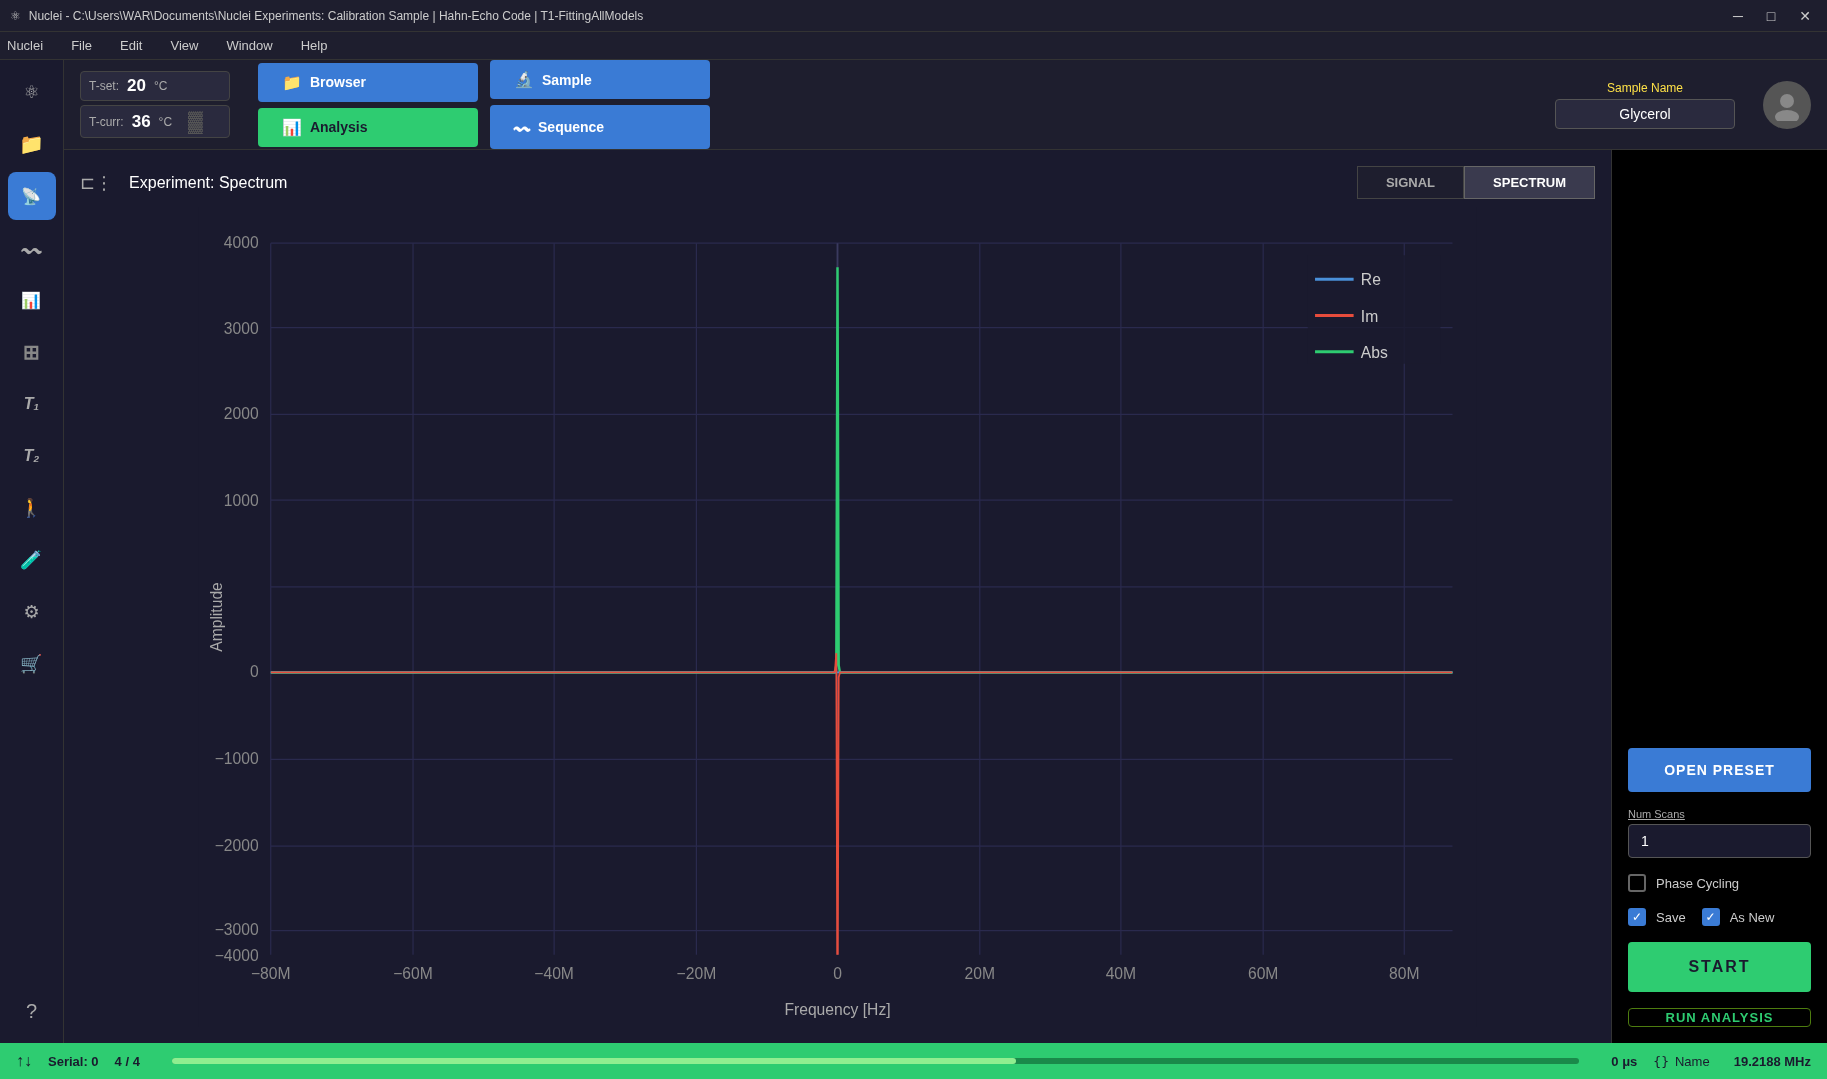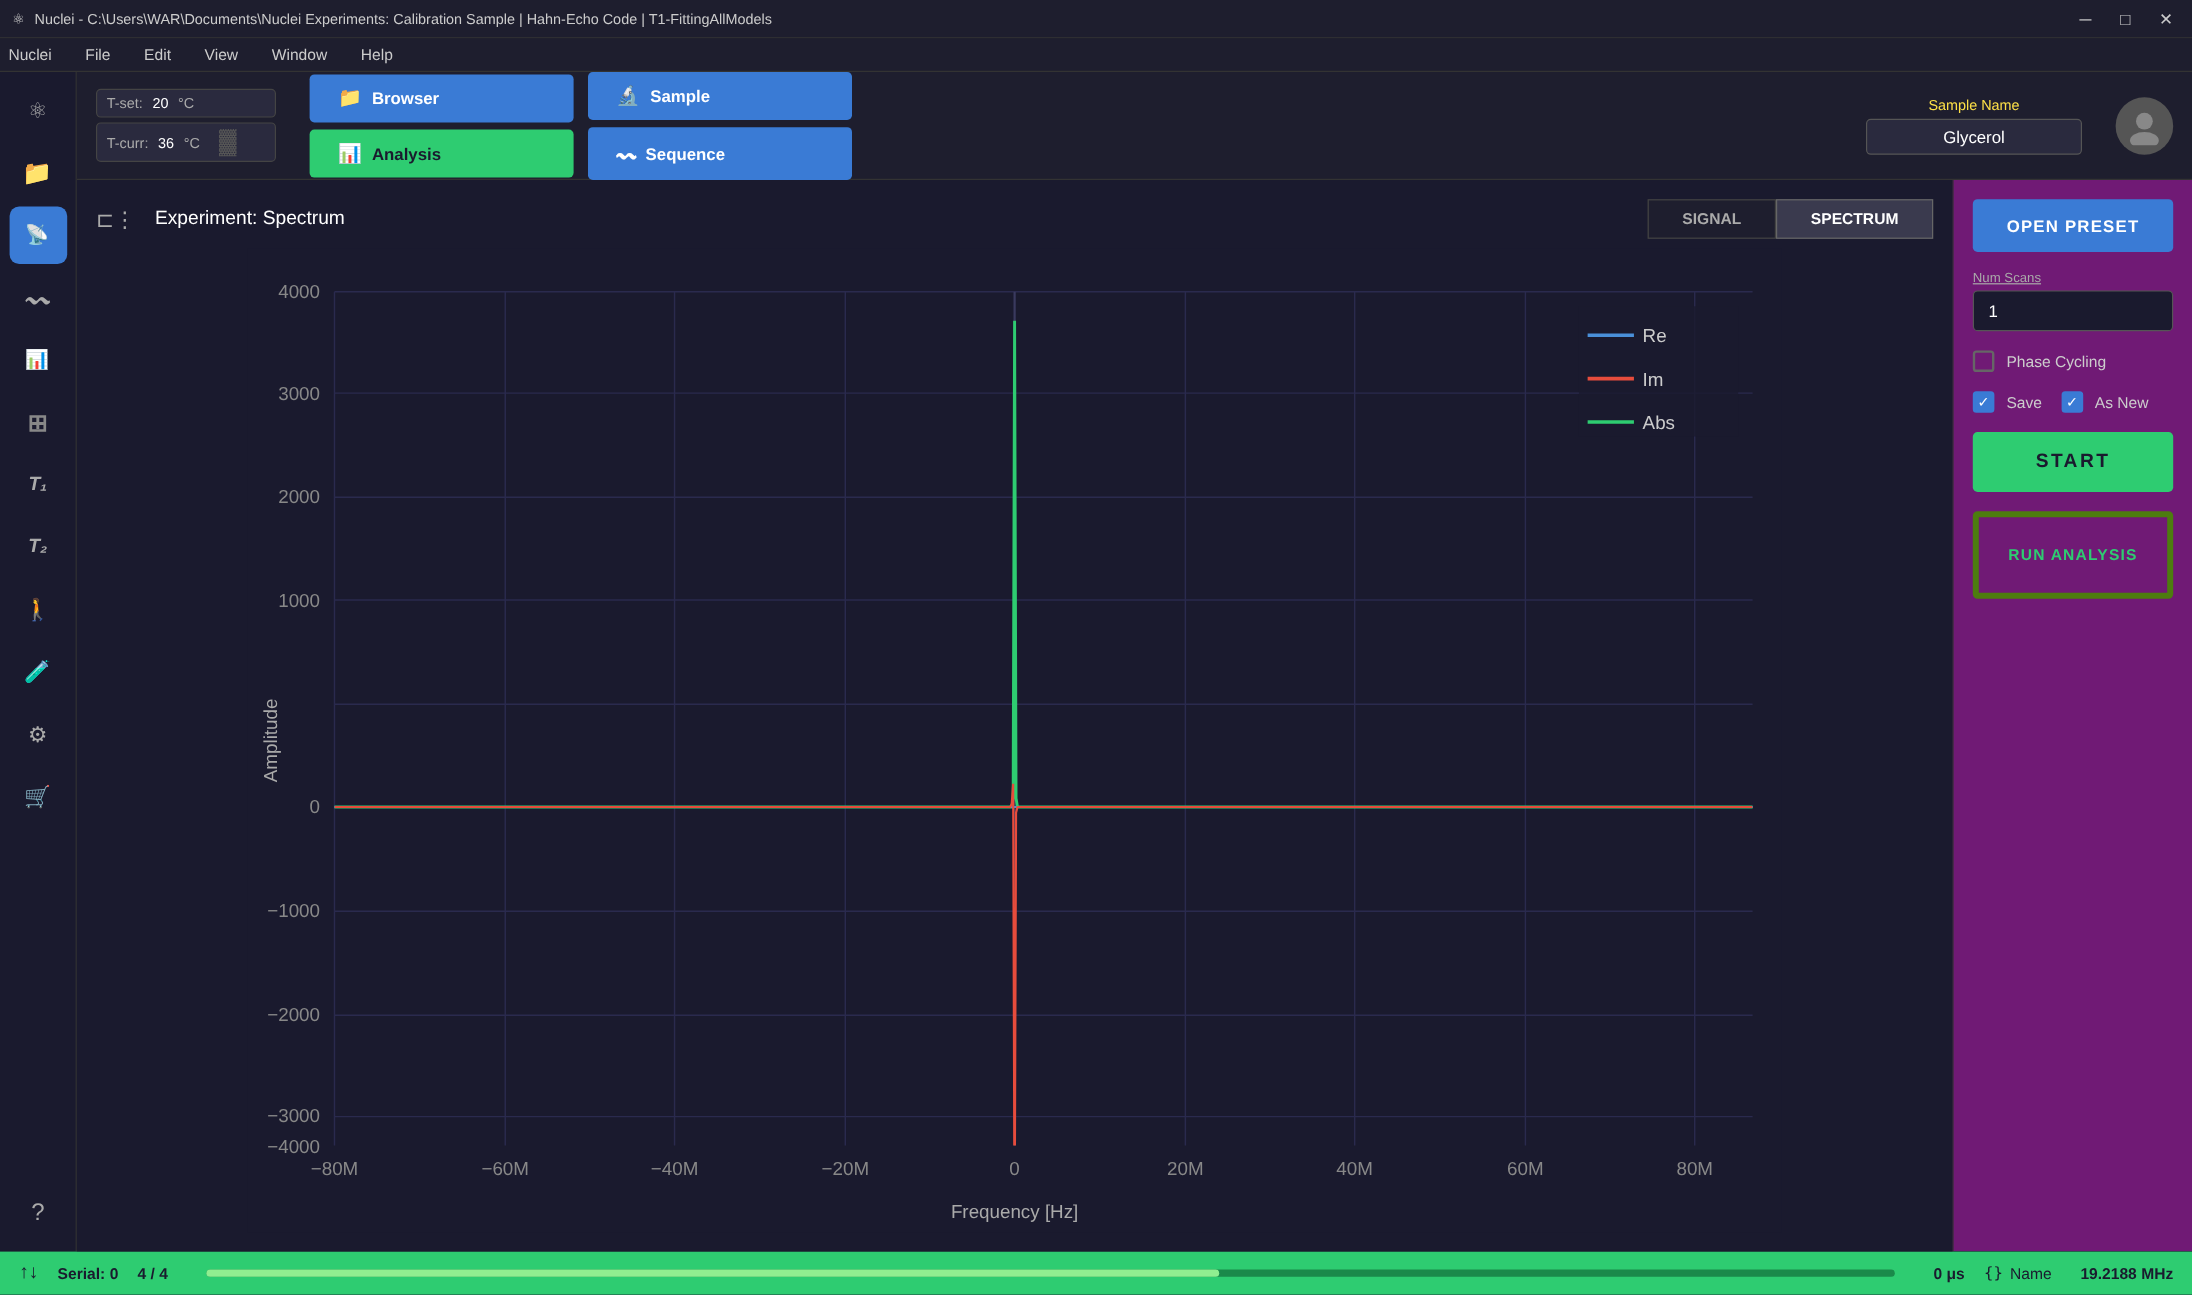--- a/index.html
+++ b/index.html
@@ -125,21 +125,21 @@
       display: flex;
       align-items: center;
       gap: 8px;
       background: #2a2a3e;
       border: 1px solid #444;
       border-radius: 4px;
       padding: 4px 8px;
       min-width: 150px;
     }
     .temp-label { color: #aaa; font-size: 12px; }
-    .temp-value { color: #fff; font-weight: normal; font-size: 12px; }
+    .temp-value { color: #fff; font-weight: bold; font-size: 17px; }
     .temp-unit { color: #aaa; font-size: 12px; }
 
     .nav-buttons {
       display: flex;
       flex-direction: column;
       gap: 6px;
     }
     .nav-btn {
       display: flex;
       align-items: center;
@@ -243,28 +243,29 @@
     .sig-btn.inactive { background: #1e1e2e; color: #aaa; border: 1px solid #444; }
     .sig-btn.active { background: #3a3a4e; color: #fff; border: 1px solid #666; }
 
     .chart-svg-wrapper {
       flex: 1;
       position: relative;
     }
 
     
     .right-panel {
-      width: 200px;
-      background: #701a75;
+      width: 216px;
+      background: #000000;
       border-left: 1px solid #333;
       padding: 16px;
       display: flex;
       flex-direction: column;
       gap: 16px;
       flex-shrink: 0;
+      justify-content: flex-end;
     }
 
     .open-preset-btn {
       background: #3a7bd5;
       color: #fff;
       border: none;
       border-radius: 4px;
       padding: 14px;
       font-size: 14px;
       font-weight: 700;
@@ -330,23 +331,23 @@
       font-size: 16px;
       font-weight: 800;
       cursor: pointer;
       width: 100%;
       letter-spacing: 2px;
     }
 
     .run-analysis-btn {
       background: transparent;
       color: #2ecc71;
-      border: 5px solid #4d7c0f;
+      border: 1px solid #4d7c0f;
       border-radius: 4px;
-      padding: 24px;
+      padding: 1px;
       font-size: 13px;
       font-weight: 600;
       cursor: pointer;
       width: 100%;
       letter-spacing: 1px;
     }
 
     
     .status-bar {
       height: 36px;

